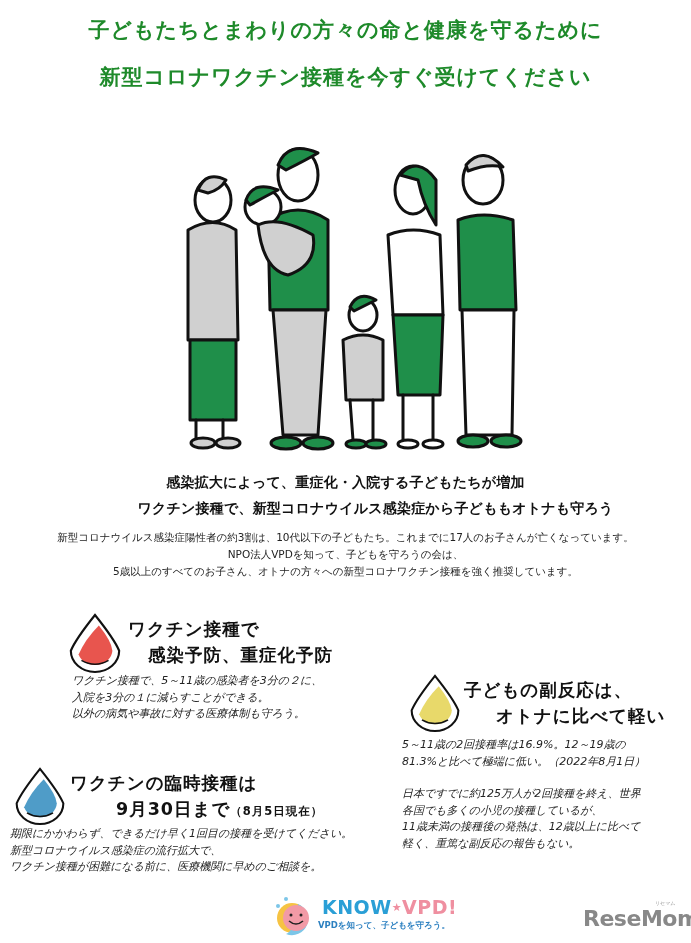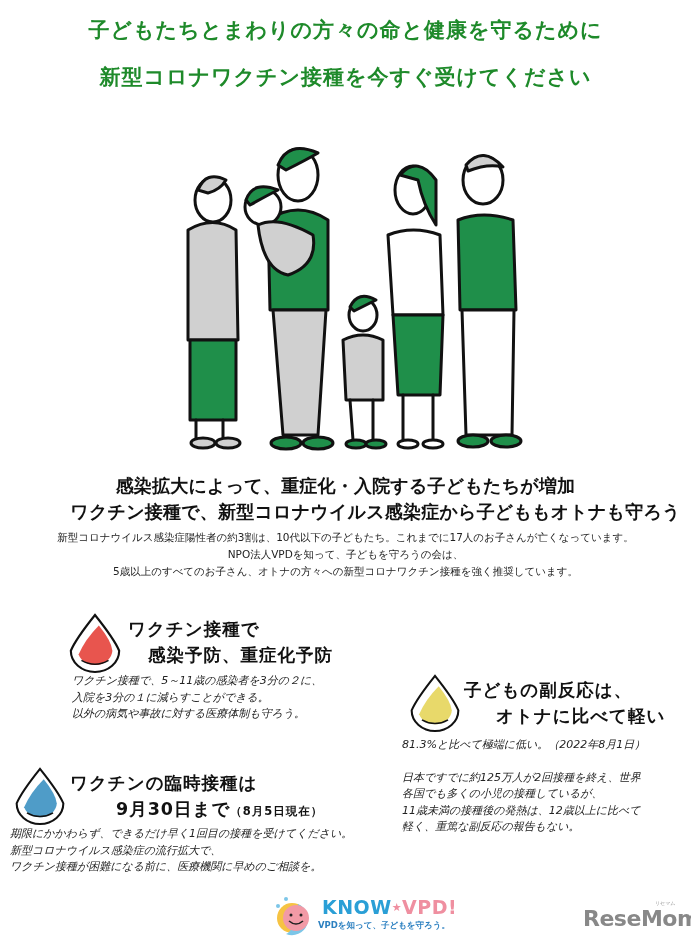--- a/index.html
+++ b/index.html
@@ -1,20 +1,20 @@
 <!DOCTYPE html>
 <html><head>
 <meta charset="utf-8">
 <style>
   * { margin: 0; padding: 0; box-sizing: border-box; }
   html, body { width: 691px; height: 943px; background: #ffffff; overflow: hidden; }
   body { position: relative; font-family: "DejaVu Sans", "Liberation Sans", sans-serif; color: #111; }
   .abs { position: absolute; }
   .title-line { position: absolute; left: 0; width: 691px; text-align: center; color: #1e8a2a; font-weight: bold; font-size: 21px; letter-spacing: 1px; }
-  .headline { position: absolute; left: 0; width: 691px; text-align: center; font-weight: bold; font-size: 18px; color: #111; letter-spacing: 0.2px; }
+  .headline { position: absolute; left: 0; width: 691px; text-align: center; font-weight: bold; font-size: 14px; color: #111; letter-spacing: 0.2px; }
   .intro { position: absolute; left: 0; width: 691px; text-align: center; font-size: 10.5px; color: #222; line-height: 17px; }
   .sec-title { position: absolute; font-weight: bold; font-size: 17.5px; color: #111; line-height: 26px; letter-spacing: 1px; }
   .sec-body { position: absolute; font-size: 11px; color: #222; line-height: 16.5px; font-style: italic; }
   .drop svg { width: 100%; height: 100%; display: block; }
   .small-note { font-size: 11.5px; }
   .logo-know { position: absolute; left: 272px; top: 892px; width: 176px; height: 48px; }
   .know-main { position: absolute; left: 50px; top: 4px; font-weight: bold; font-size: 19px; letter-spacing: 0.5px; font-family: "DejaVu Sans", sans-serif; }
   .know-sub { position: absolute; left: 46px; top: 28px; font-weight: bold; font-size: 8.5px; color: #2a7fc0; white-space: nowrap; }
   .resemom { position: absolute; left: 583px; top: 906px; font-weight: bold; font-size: 22px; color: #888; font-family: "DejaVu Sans", sans-serif; letter-spacing: -0.5px; }
   .resemom-kana { position: absolute; left: 655px; top: 900px; font-size: 5px; color: #999; }
@@ -104,20 +104,21 @@
     <path d="M30 3 Q50 28 55 40 A25 22 0 0 1 5 40 Q10 28 30 3 Z" fill="#fff" stroke="#111" stroke-width="2.2"></path>
     <path d="M34 14 Q47 30 48 40 A18 16 0 0 1 13 44 Q20 28 34 14 Z" fill="#e8d96a"></path>
     <path d="M16 50 Q30 58 44 50" fill="none" stroke="#111" stroke-width="1.6"></path>
   </svg>
 </div>
 <div class="sec-title" style="left:464px; top:677px;">
   <div>子どもの副反応は、</div>
   <div style="padding-left:32px;">オトナに比べて軽い</div>
 </div>
 <div class="sec-body" style="left:402px; top:737px; line-height:16.5px;">
+  <div>5～11歳の2回接種率は16.9%。12～19歳の</div>
   <div>81.3%と比べて極端に低い。（2022年8月1日）</div>
   <div style="height:16px;"></div>
   <div>日本ですでに約125万人が2回接種を終え、世界</div>
   <div>各国でも多くの小児の接種しているが、</div>
   <div>11歳未満の接種後の発熱は、12歳以上に比べて</div>
   <div>軽く、重篤な副反応の報告もない。</div>
 </div>
 
 <div class="abs drop" style="left:12px; top:766px; width:56px; height:60px;">
   <svg viewBox="0 0 60 64">

